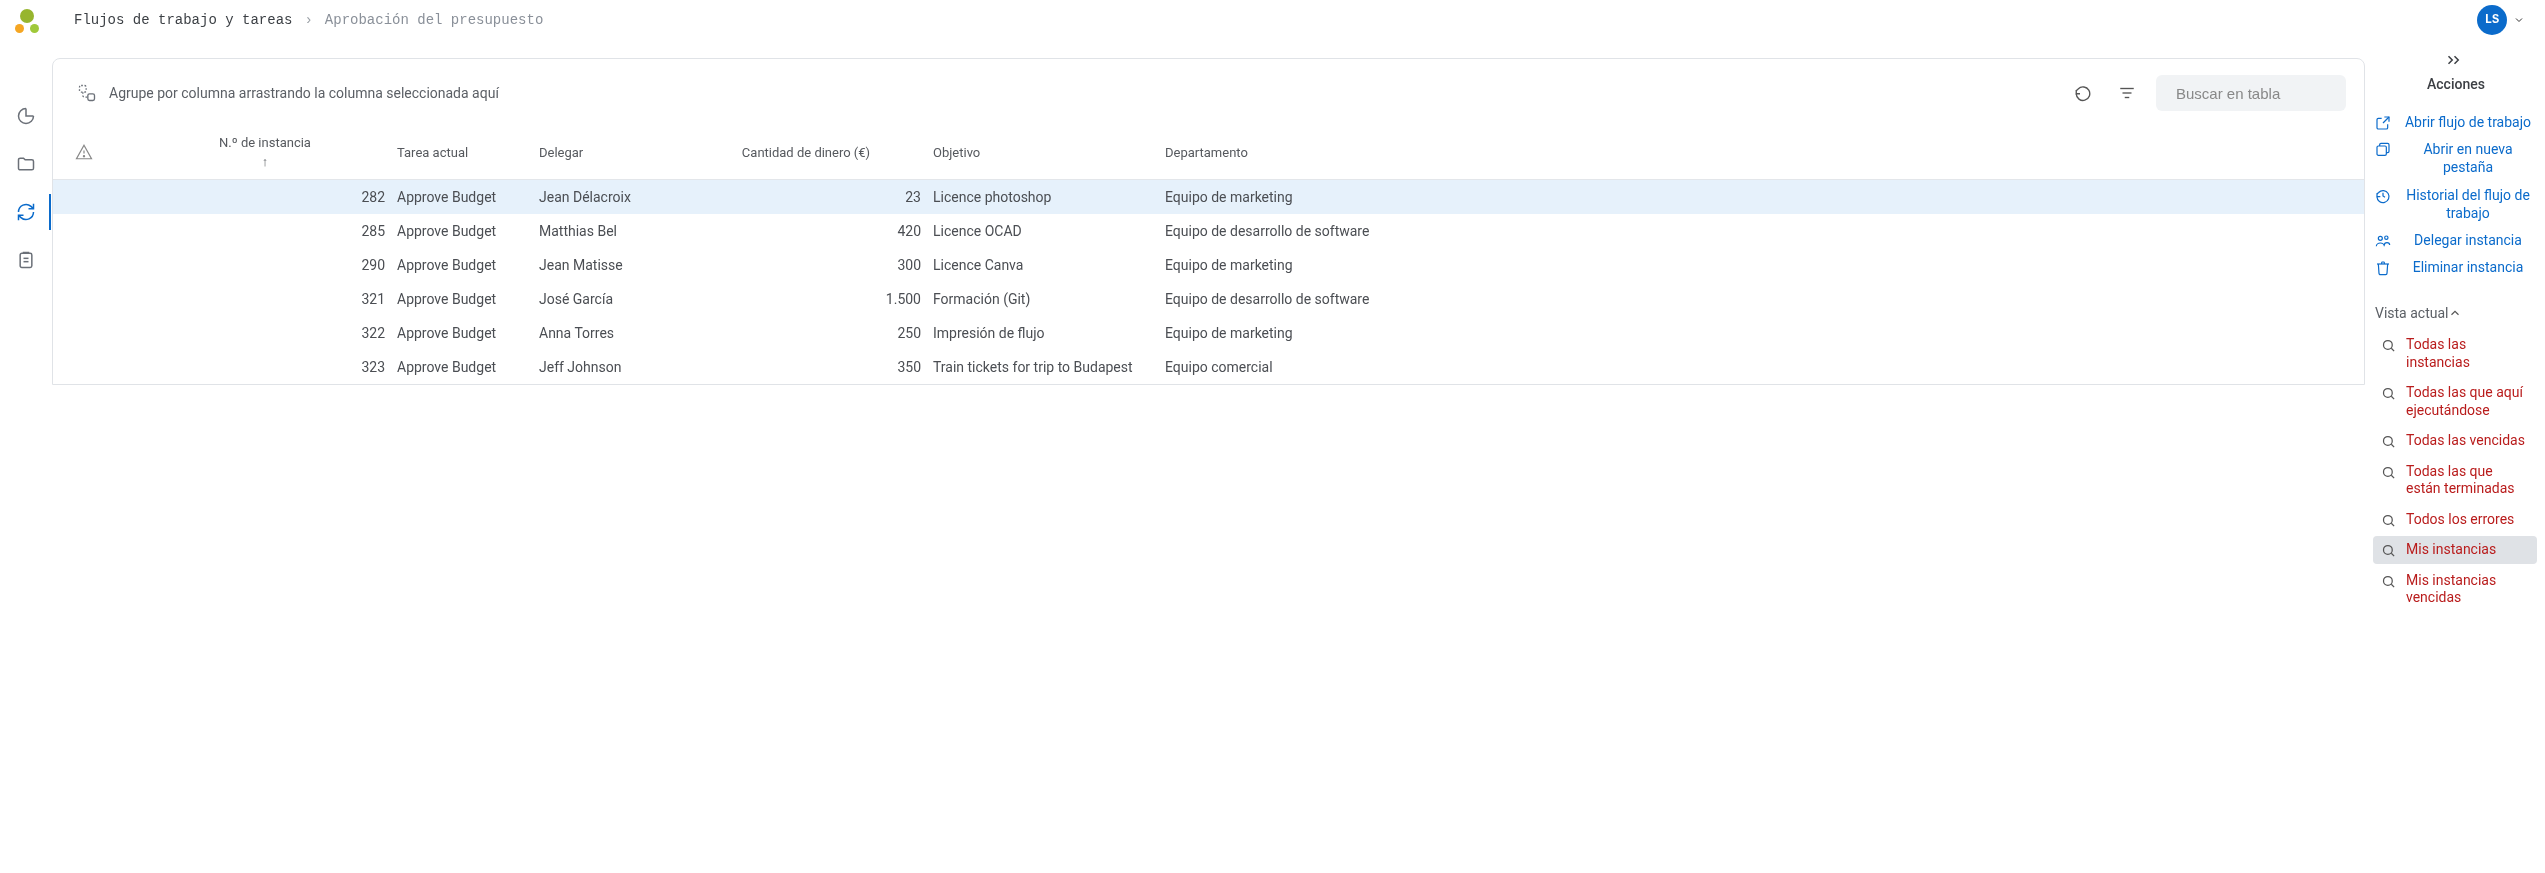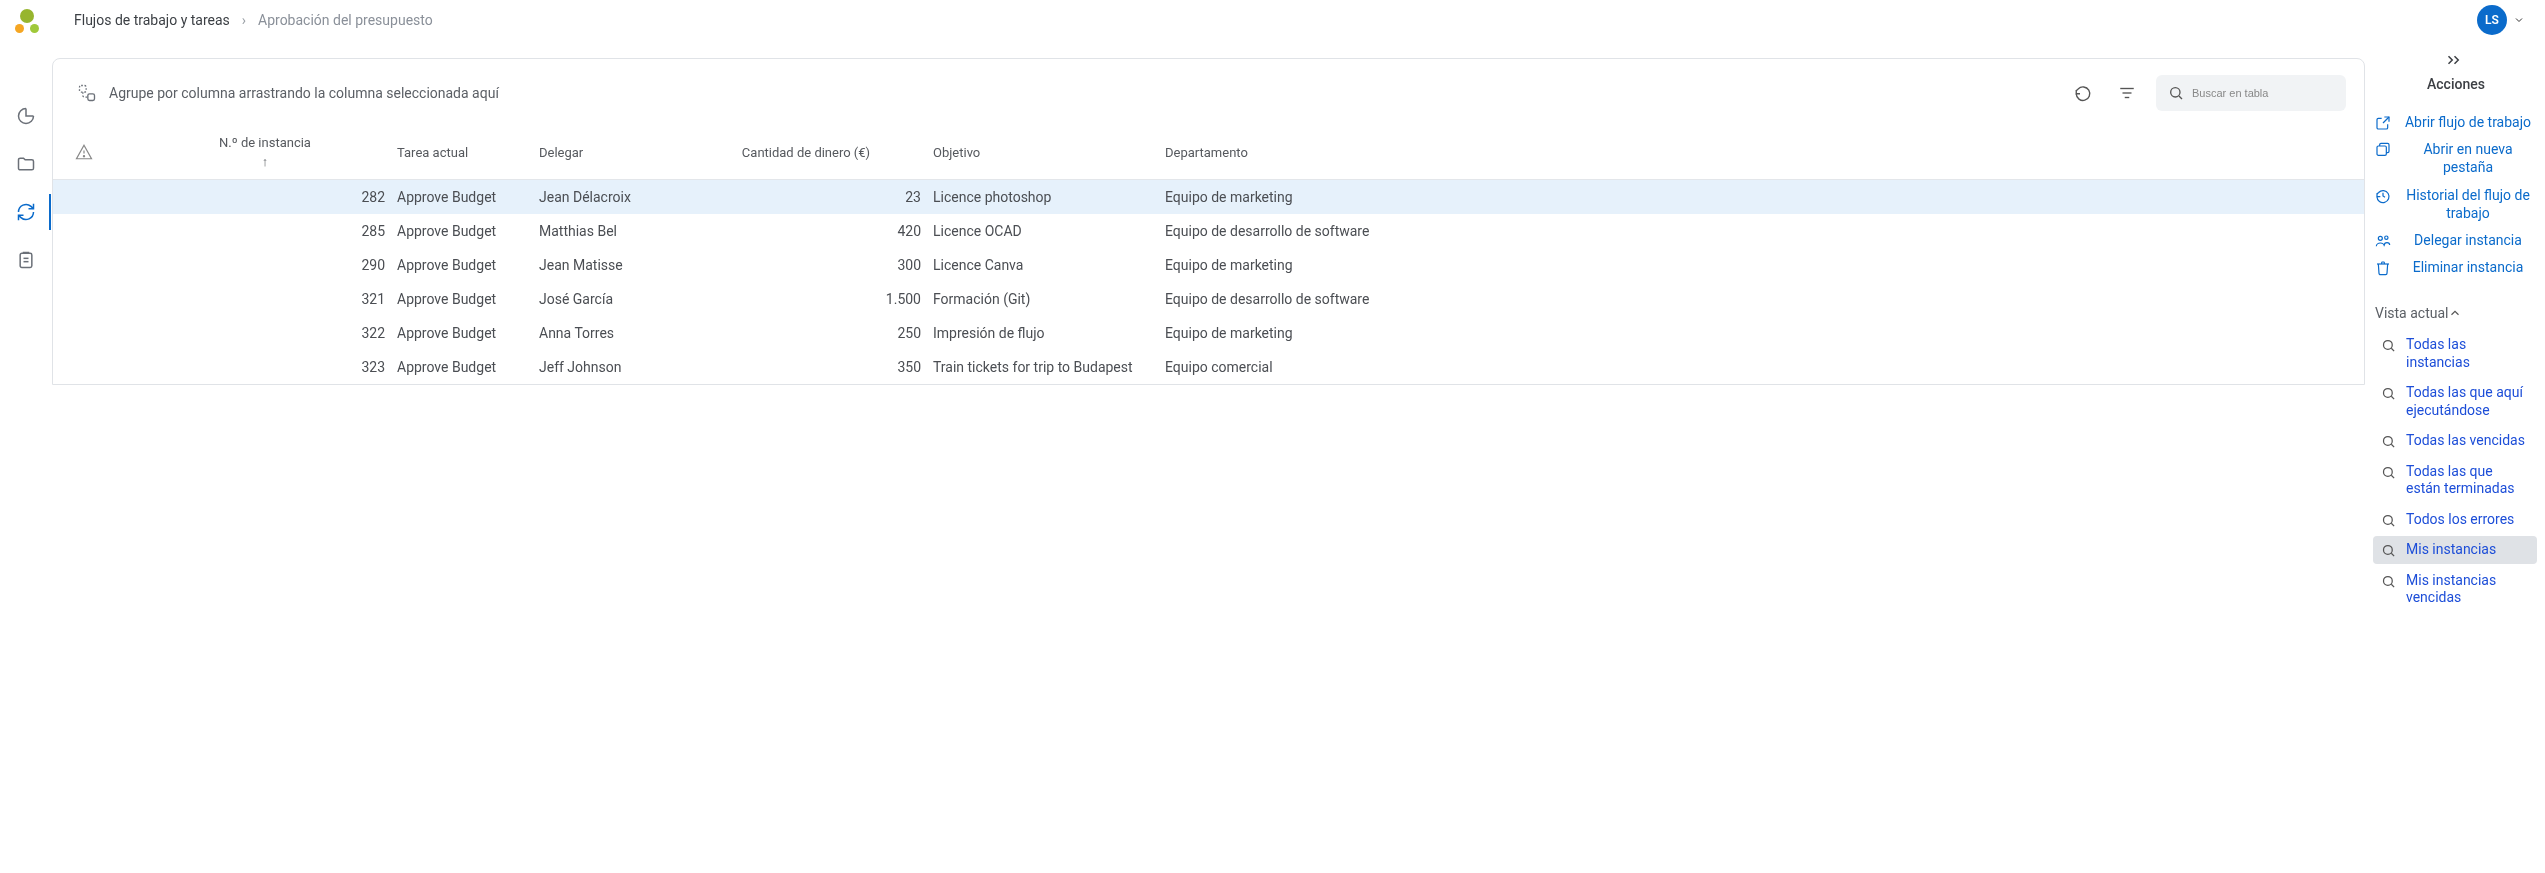--- a/index.html
+++ b/index.html
@@ -1,18 +1,18 @@
 <!DOCTYPE html>
 <html><head>
 <meta charset="utf-8">
 <style>
 * { margin: 0; padding: 0; box-sizing: border-box; }
 body { font-family: -apple-system, BlinkMacSystemFont, "Segoe UI", Roboto, sans-serif; font-size: 14px; color: #333; background: #fff; }
 
-.topbar { height: 40px; display: flex; align-items: center; padding: 0 20px 0 14px; border-bottom: 1px solid transparent; }
+.topbar { height: 40px; display: flex; align-items: center; padding: 0 20px 0 14px; border-bottom: 1px solid transparent; font-family: Liberation Mono, monospace; }
 .logo { width: 26px; height: 26px; position: relative; margin-right: 34px; }
 .logo-dot { position: absolute; border-radius: 50%; }
 .logo-dot.d1 { width: 14px; height: 14px; background: #97b52e; left: 6px; top: 2px; }
 .logo-dot.d2 { width: 9px; height: 9px; background: #f5a623; left: 1px; top: 17px; }
 .logo-dot.d3 { width: 9px; height: 9px; background: #a0c93a; left: 16px; top: 17px; }
 .breadcrumb { display: flex; align-items: center; gap: 12px; font-size: 14px; }
 .breadcrumb-link { color: #3b3f44; cursor: pointer; }
 .breadcrumb-sep { color: #9aa0a6; }
 .breadcrumb-current { color: #8a9099; }
 .topbar-spacer { flex: 1; }
@@ -27,42 +27,42 @@
 .leftnav-item.active::after { content: ""; position: absolute; right: -9px; top: -2px; bottom: -2px; width: 2px; background: #0b6bcb; }
 
 .main { flex: 1; padding: 18px 0 0 0; overflow: auto; }
 .panel { margin: 0 4px 0 0; background: #fff; border: 1px solid #e0e3e7; border-top-left-radius: 8px; border-top-right-radius: 8px; padding-top: 16px; }
 .panel-toolbar { display: flex; align-items: center; padding: 0 18px 16px 24px; gap: 14px; }
 .group-hint { display: flex; align-items: center; gap: 12px; color: #5c6066; font-size: 14px; }
 .group-icon { width: 20px; height: 20px; color: #6b7078; }
 .toolbar-spacer { flex: 1; }
 .icon-btn { width: 30px; height: 30px; display: flex; align-items: center; justify-content: center; color: #555; cursor: pointer; border-radius: 4px; }
 .search-wrap { display: flex; align-items: center; background: #f1f3f5; border-radius: 6px; padding: 0 12px; height: 36px; width: 190px; gap: 8px; }
-.search-wrap input { border: none; background: transparent; outline: none; font-size: 11px; color: #555; flex: 1; }
+.search-wrap input { border: none; background: transparent; outline: none; font-size: 15px; color: #555; flex: 1; }
 .search-wrap input::placeholder { color: #888; }
 
 .table-head-row, .table-row { display: grid; grid-template-columns: 58px 240px 130px 140px 230px 220px 1fr; align-items: center; column-gap: 12px; }
 .table-head-row { padding: 8px 18px 10px 22px; border-bottom: 1px solid #e3e6ea; color: #56595e; font-size: 13px; }
 .table-head-row .th { display: flex; align-items: center; gap: 4px; }
 .th.right { justify-content: flex-end; flex-direction: column; }
 .table-row { padding: 9px 18px 9px 22px; font-size: 14px; color: #4b4e53; }
 .table-row .td.right { text-align: right; }
 .table-row.selected { background: #e6f1fb; }
 .warn-col { color: #888; }
 .sort-arrow { font-size: 13px; }
 
 .rightpanel { width: 176px; padding: 14px 8px 0 4px; font-size: 14px; }
 .rp-header { display: flex; align-items: center; gap: 10px; color: #3c3f44; font-weight: 500; margin-bottom: 18px; padding-left: 2px; flex-direction: column; }
 .rp-header svg { width: 18px; height: 12px; }
 .action-list, .view-list { display: flex; flex-direction: column; gap: 3px; }
 .action-item { display: flex; align-items: flex-start; gap: 10px; color: #0b6bcb; cursor: pointer; padding: 3px 2px; line-height: 1.3; }
 .action-item svg { flex-shrink: 0; margin-top: 2px; }
 .action-item .label { flex: 1; text-align: center; }
 .section-title { display: flex; align-items: center; justify-content: flex-start; color: #5c6066; margin: 26px 0 10px 2px; cursor: pointer; }
-.view-item { display: flex; align-items: flex-start; gap: 10px; color: #1d4ed8; cursor: pointer; padding: 5px 8px; line-height: 1.25; border-radius: 4px; }
+.view-item { display: flex; align-items: flex-start; gap: 10px; color: #b91c1c; cursor: pointer; padding: 5px 8px; line-height: 1.25; border-radius: 4px; }
 .view-item svg { flex-shrink: 0; color: #555; margin-top: 2px; }
 .view-item.active { background: #dfe2e6; }
 .view-item .label { flex: 1; }
 
 svg { display: block; }
 </style>
 </head>
 <body>
 
 <div class="topbar">

